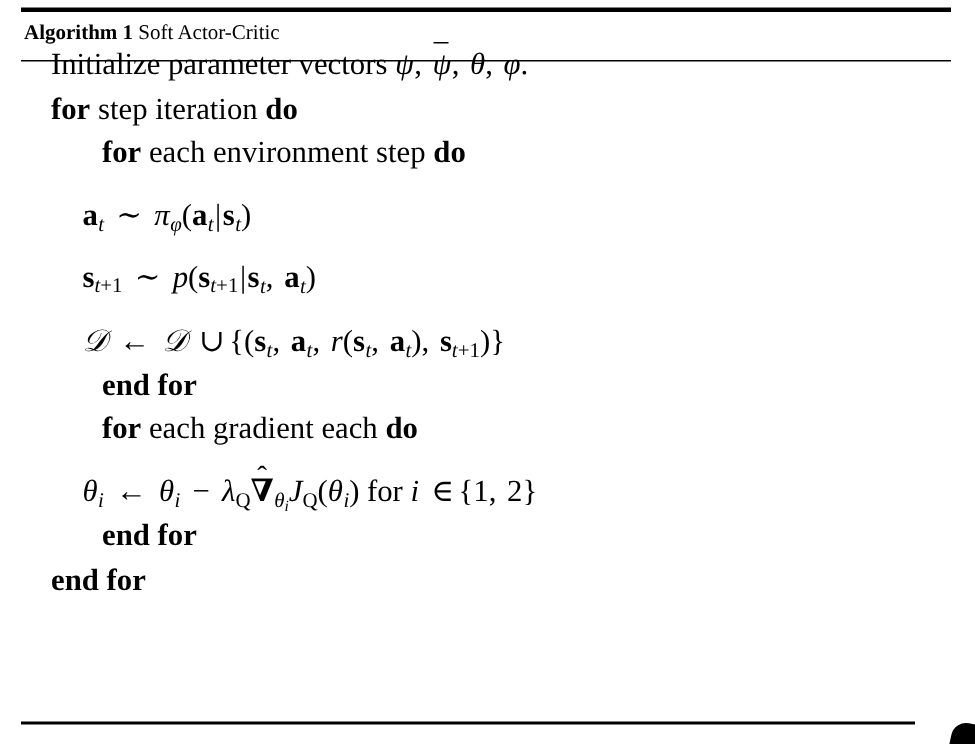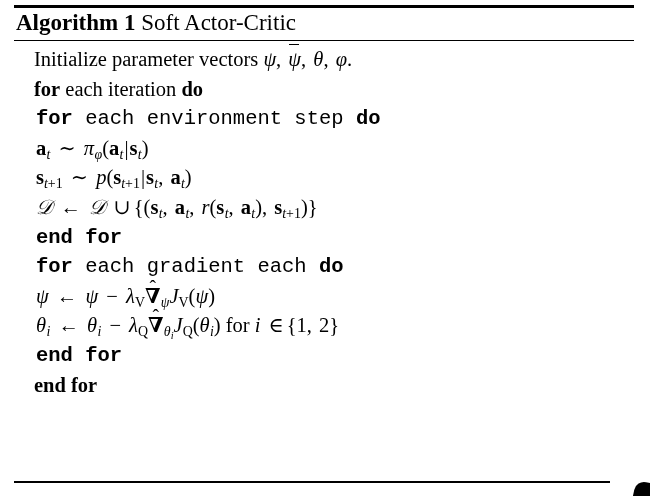--- a/index.html
+++ b/index.html
@@ -47,52 +47,52 @@
     top: 481px;
     height: 1.6px;
     background: #000;
   }
 
   
   .caption {
     position: absolute;
     left: 16px;
     top: 9px;
-    font-size: 23px;
+    font-size: 14px;
     line-height: 28px;
     white-space: nowrap;
   }
   .caption .kw {
     font-weight: bold;
   }
   .caption .num {
     font-weight: bold;
   }
   .caption .name {
     font-weight: normal;
   }
 
   
   .lines {
     position: absolute;
     left: 0;
-    top: 45px;
+    top: 29px;
     width: 634px;
   }
   .line {
     display: block;
     white-space: nowrap;
     font-size: 20.5px;
     line-height: 29.6px;
     height: 29.6px;
     padding-left: 34px;
   }
   .line.ind1 { padding-left: 34px; }
-  .line.ind2 { padding-left: 36px; font-family: Liberation Mono, monospace; }
-  .line.ind3 { padding-left: 36px; }
+  .line.ind2 { padding-left: 68px; }
+  .line.ind3 { padding-left: 55px; margin-top: 12px; }
 
   .bold { font-weight: bold; }
 
   
   .m {
     font-family: "Liberation Serif", "DejaVu Serif", serif;
     font-style: italic;
   }
   .mi { font-style: italic; }
   .mup { font-style: normal; }
@@ -205,21 +205,21 @@
     <div class="line ind1">
       <span>Initialize parameter vectors</span>
       <span class="m">ψ</span><span class="comma">,</span>
       <span class="bar">ψ</span><span class="comma">,</span>
       <span class="m">θ</span><span class="comma">,</span>
       <span class="m">φ</span><span class="mup">.</span>
     </div>
 
     <div class="line ind1">
       <span class="bold">for</span>
-      <span>each iteration</span>
+      <span>step iteration</span>
       <span class="bold">do</span>
     </div>
 
     <div class="line ind2">
       <span class="bold">for</span>
       <span>each environment step</span>
       <span class="bold">do</span>
     </div>
 
     <div class="line ind3">
@@ -244,27 +244,20 @@
     <div class="line ind2">
       <span class="bold">end for</span>
     </div>
 
     <div class="line ind2">
       <span class="bold">for</span>
       <span>each gradient each</span>
       <span class="bold">do</span>
     </div>
 
-    <div class="line ind3">
-      <span class="mi">ψ</span>
-      <span class="op">←</span>
-      <span class="mi">ψ</span>
-      <span class="op">−</span>
-      <span class="mi">λ</span><span class="sb-up">V</span><span class="hatnabla">∇</span><span class="sb">ψ</span><span class="mi">J</span><span class="sb-up">V</span><span class="paren">(</span><span class="mi">ψ</span><span class="paren">)</span>
-    </div>
 
     <div class="line ind3">
       <span class="mi">θ</span><span class="sb">i</span>
       <span class="op">←</span>
       <span class="mi">θ</span><span class="sb">i</span>
       <span class="op">−</span>
       <span class="mi">λ</span><span class="sb-up">Q</span><span class="hatnabla">∇</span><span class="sb"><span>θ</span><span style="font-size:0.75em;vertical-align:-0.25em;">i</span></span><span class="mi">J</span><span class="sb-up">Q</span><span class="paren">(</span><span class="mi">θ</span><span class="sb">i</span><span class="paren">)</span><span class="txt">for</span>
       <span class="mi">i</span>
       <span class="op">∈</span><span class="paren">{</span><span class="mup">1</span><span class="comma">,</span> <span class="mup">2</span><span class="paren">}</span>
     </div>

